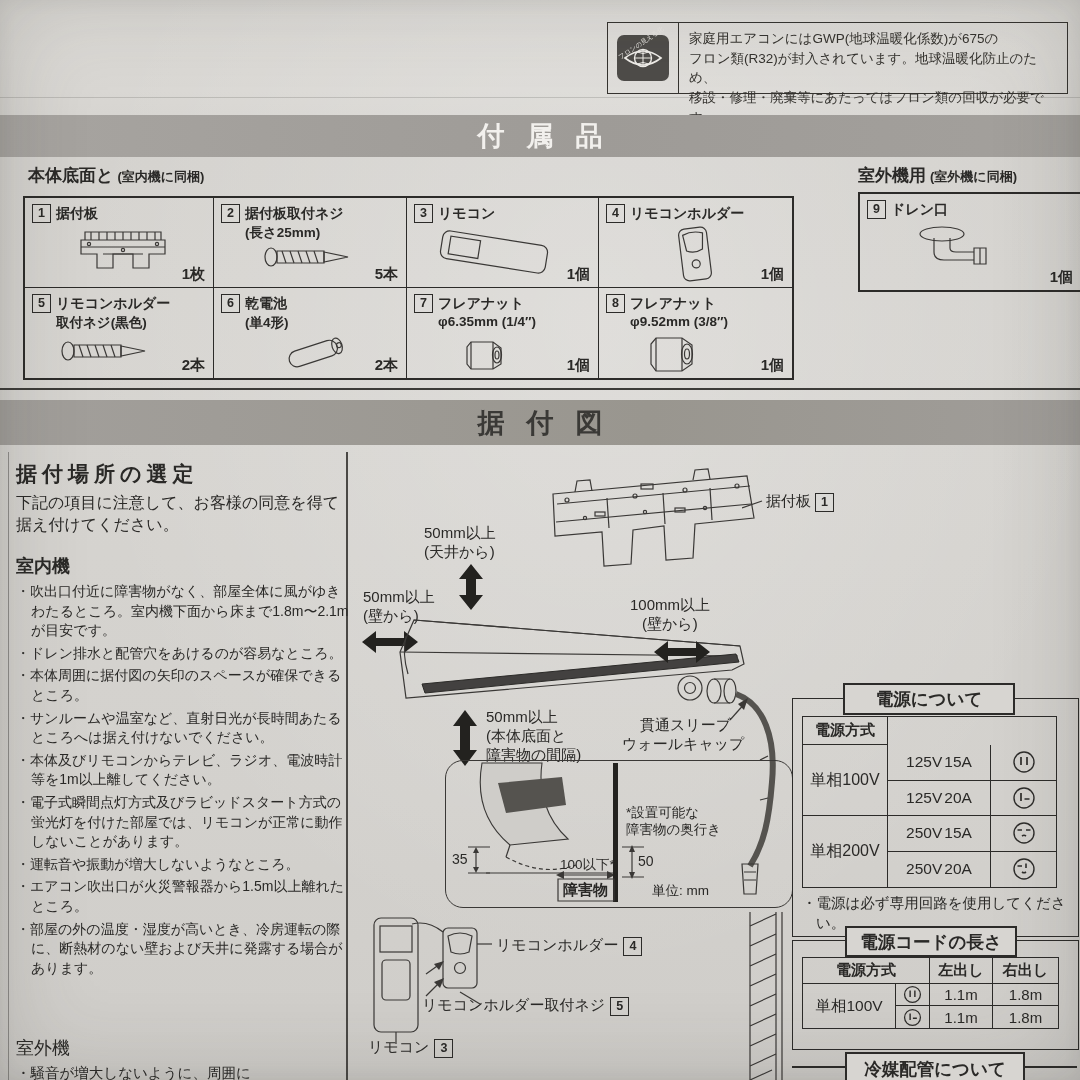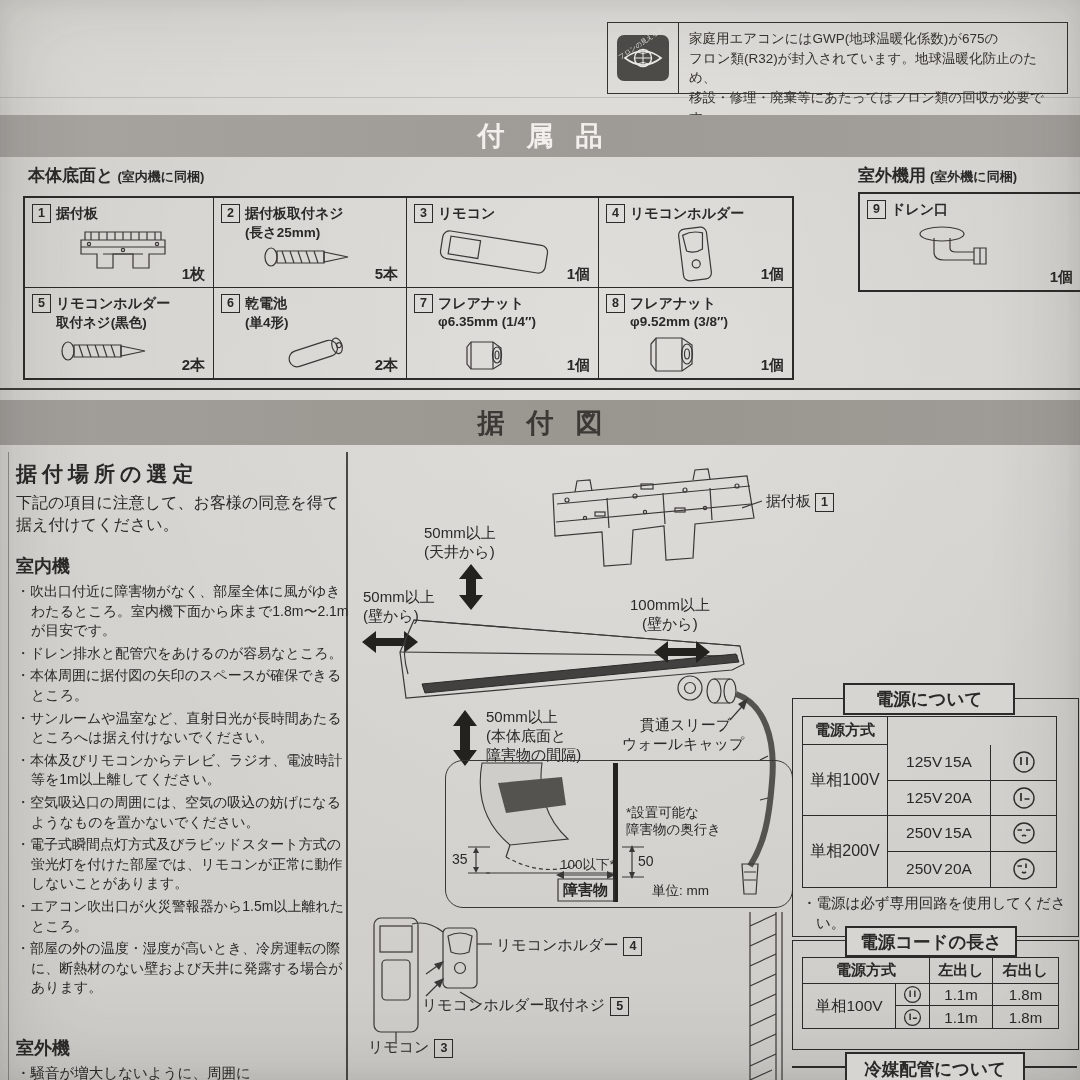--- a/index.html
+++ b/index.html
@@ -36,21 +36,21 @@
   .acc-qty{position:absolute;right:8px;bottom:3px;font-size:15px;font-weight:600;}
   .numbox{display:inline-flex;align-items:center;justify-content:center;min-width:17px;height:17px;
     border:1.5px solid #2c2b29;font-size:12.5px;font-weight:600;margin-right:5px;flex:none;background:rgba(255,255,255,.05);}
   .out-table{position:absolute;left:858px;top:192px;width:208px;height:88px;border:2px solid #2c2b29;padding:6px 6px 2px 7px;}
   
   .h-select{position:absolute;left:16px;top:460px;font-size:21px;font-weight:bold;letter-spacing:5px;}
   .intro{position:absolute;left:16px;top:492px;width:334px;font-size:16px;line-height:1.38;font-weight:500;font-family:Liberation Serif, serif;}
   .h-indoor{position:absolute;left:16px;top:554px;font-size:18px;font-weight:bold;}
   .bullets{position:absolute;left:16px;top:582px;width:336px;height:448px;overflow:hidden;}
   .bullets div{font-size:14px;line-height:19.6px;font-weight:500;padding-left:15px;text-indent:-15px;margin-bottom:3px;}
-  .h-outdoor{position:absolute;left:16px;top:1036px;font-size:18px;font-weight:bold;}
+  .h-outdoor{position:absolute;left:16px;top:1036px;font-size:18px;font-weight:normal;}
   .b-partial{position:absolute;left:16px;top:1064px;width:336px;font-size:14.5px;font-weight:500;}
   .vline{position:absolute;background:#4a4845;}
   
   .dlab{position:absolute;font-size:15px;font-weight:500;line-height:1.25;white-space:nowrap;}
   .dlab.small{font-size:13.5px;}
   .inset{position:absolute;left:445px;top:760px;width:346px;height:146px;border:1.6px solid #3a3836;border-radius:18px;}
   .note2{position:absolute;font-size:17px;font-weight:600;line-height:1.5;white-space:nowrap;}
   
   .tbox{position:absolute;border:1.6px solid #2c2b29;}
   .ttitle{position:absolute;border:2px solid #2c2b29;background:#d7d5d1;display:flex;align-items:center;justify-content:center;
@@ -240,22 +240,22 @@
 
   <div class="h-select">据付場所の選定</div>
   <div class="intro">下記の項目に注意して、お客様の同意を得て据え付けてください。</div>
   <div class="h-indoor">室内機</div>
   <div class="bullets">
     <div>・吹出口付近に障害物がなく、部屋全体に風がゆきわたるところ。室内機下面から床まで1.8m〜2.1mが目安です。</div>
     <div>・ドレン排水と配管穴をあけるのが容易なところ。</div>
     <div>・本体周囲に据付図の矢印のスペースが確保できるところ。</div>
     <div>・サンルームや温室など、直射日光が長時間あたるところへは据え付けないでください。</div>
     <div>・本体及びリモコンからテレビ、ラジオ、電波時計等を1m以上離してください。</div>
-    <div>・空気吸込口の周囲には、空気の吸込の妨げになるようなものを置かないでください。</div>
     <div>・電子式瞬間点灯方式及びラビッドスタート方式の蛍光灯を付けた部屋では、リモコンが正常に動作しないことがあります。</div>
+    <div>・運転音や振動が増大しないようなところ。</div>
     <div>・エアコン吹出口が火災警報器から1.5m以上離れたところ。</div>
     <div>・部屋の外の温度・湿度が高いとき、冷房運転の際に、断熱材のない壁および天井に発露する場合があります。</div>
 
   </div>
   <div class="h-outdoor">室外機</div>
   <div class="b-partial">・騒音が増大しないように、周囲に</div>
 
   <svg class="abs" style="left:545px;top:466px" width="215" height="128" viewBox="0 0 215 128">
     <path class="ink" d="M8 28 L202 10 L209 52 L150 58 L148 92 L121 94 L119 60 L88 64 L86 98 L59 100 L57 66 L10 70 Z"></path>
     <path class="ink" d="M30 26 l2 -11 l13 -1 l2 11 M148 14 l2 -10 l13 -1 l2 10"></path>

